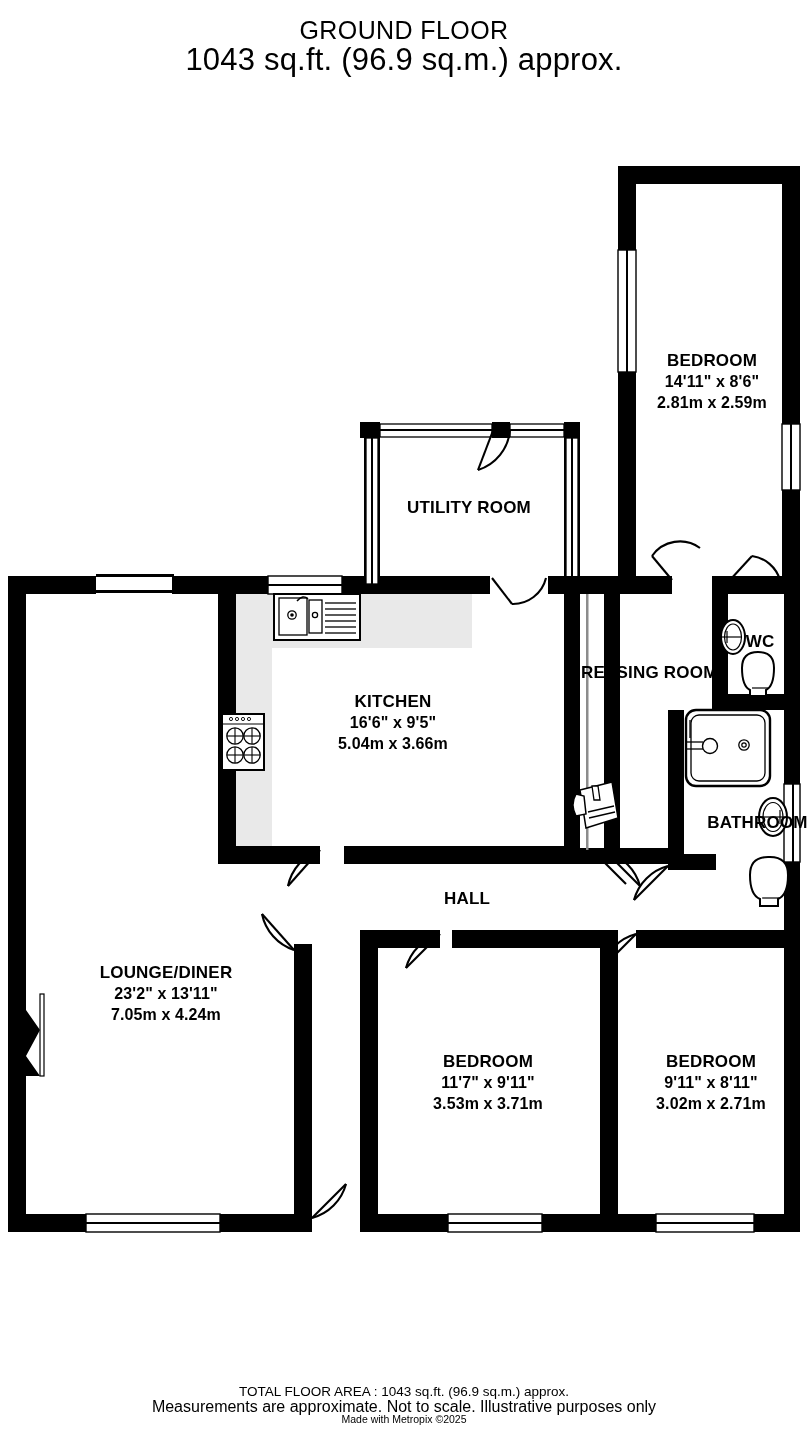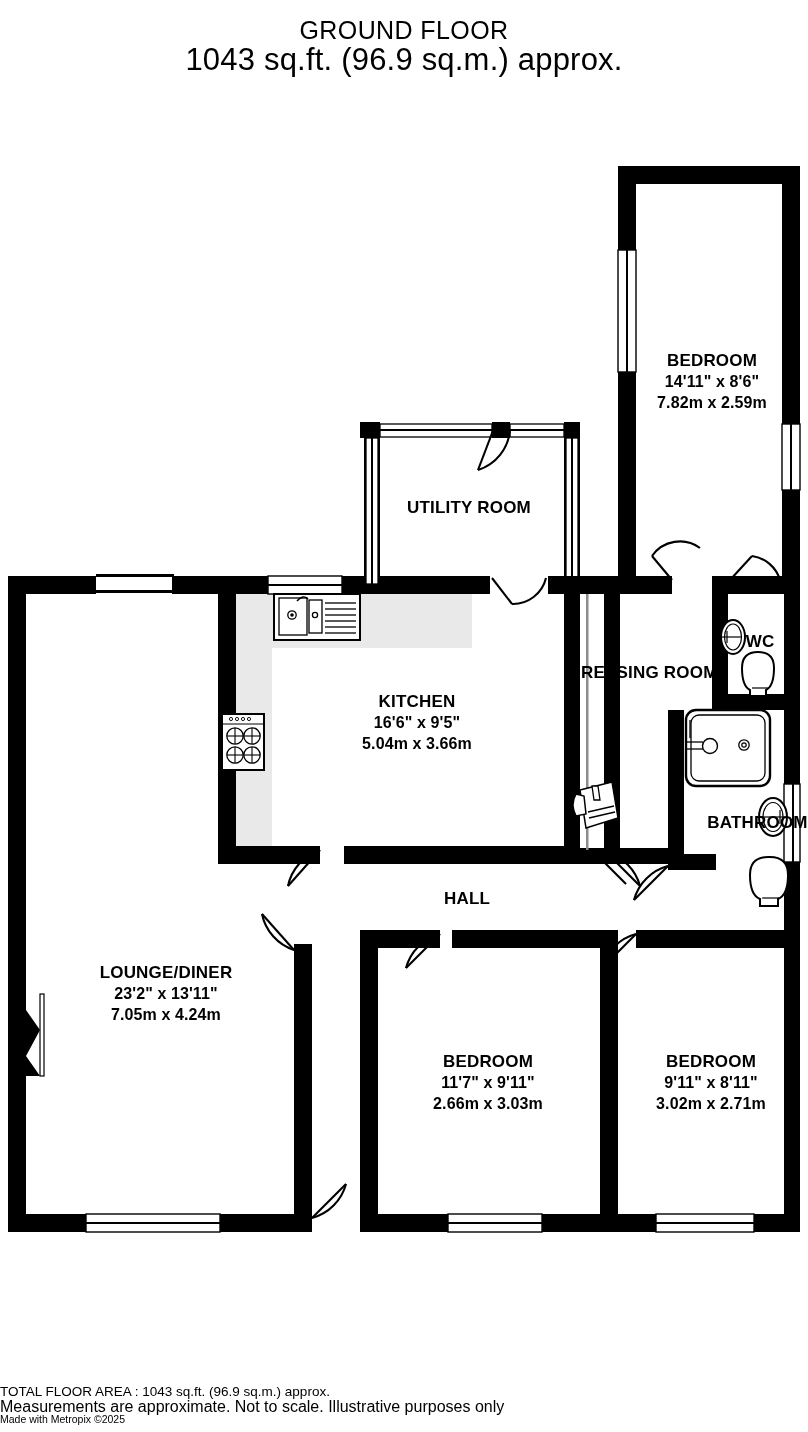--- a/index.html
+++ b/index.html
@@ -11,21 +11,21 @@
   .hdr .l2{font-size:31px;letter-spacing:.2px;line-height:30px;}
 
   #plan{position:absolute;left:0;top:0;width:808px;height:1432px;}
 
   .lbl{position:absolute;text-align:center;font-weight:bold;line-height:21px;
        white-space:nowrap;transform:translateX(-50%);}
   .lbl .n{font-size:17px;letter-spacing:.2px;}
   .lbl .d{font-size:16px;letter-spacing:.1px;}
   .lbl.plain .n{font-size:17px;}
 
-  .ftr{position:absolute;left:0;width:808px;}
+  .ftr{position:absolute;left:0;width:808px;text-align:center;}
   .ftr .t1{font-size:13.5px;line-height:17px;}
   .ftr .t2{font-size:16px;line-height:13px;}
   .ftr .t3{font-size:10.5px;line-height:13px;}
 </style>
 </head>
 <body>
 
 <div id="page">
 
   <div class="hdr">
@@ -271,36 +271,36 @@
     <g>
       <path d="M26,994 L26,1076 L40,1076 L26,1056 L40,1030 L26,1010 Z" fill="#000000"></path>
       <rect x="40" y="994" width="4" height="82" fill="#ffffff" stroke="#000" stroke-width="1.2"></rect>
     </g>
 
   </svg>
 
   <div class="lbl" style="left:712px;top:350px;">
     <div class="n">BEDROOM</div>
     <div class="d">14'11"  x 8'6"</div>
-    <div class="d">7.82m  x 2.59m</div>
+    <div class="d">2.81m  x 2.59m</div>
   </div>
 
   <div class="lbl plain" style="left:469px;top:497px;">
     <div class="n">UTILITY ROOM</div>
   </div>
 
   <div class="lbl plain" style="left:760px;top:631px;">
     <div class="n">WC</div>
   </div>
 
   <div class="lbl plain" style="left:643px;top:662px;">
     <div class="n">DRESSING ROOM</div>
   </div>
 
-  <div class="lbl" style="left:393px;top:691px;margin-left:24px;">
+  <div class="lbl" style="left:393px;top:691px;">
     <div class="n">KITCHEN</div>
     <div class="d">16'6"  x 9'5"</div>
     <div class="d">5.04m  x 3.66m</div>
   </div>
 
   <div class="lbl plain" style="left:744px;top:812px;padding-left:27px;">
     <div class="n">BATHROOM</div>
   </div>
 
   <div class="lbl plain" style="left:467px;top:888px;">
@@ -309,21 +309,21 @@
 
   <div class="lbl" style="left:166px;top:946px;margin-top:16px;">
     <div class="n">LOUNGE/DINER</div>
     <div class="d">23'2"  x 13'11"</div>
     <div class="d">7.05m  x 4.24m</div>
   </div>
 
   <div class="lbl" style="left:488px;top:1051px;">
     <div class="n">BEDROOM</div>
     <div class="d">11'7"  x 9'11"</div>
-    <div class="d">2.66m  x 3.03m</div>
+    <div class="d">3.53m  x 3.71m</div>
   </div>
 
   <div class="lbl" style="left:711px;top:1051px;">
     <div class="n">BEDROOM</div>
     <div class="d">9'11"  x 8'11"</div>
     <div class="d">3.02m  x 2.71m</div>
   </div>
 
   <div class="ftr" style="top:1383px;">
     <div class="t1">TOTAL FLOOR AREA : 1043 sq.ft. (96.9 sq.m.) approx.</div>

